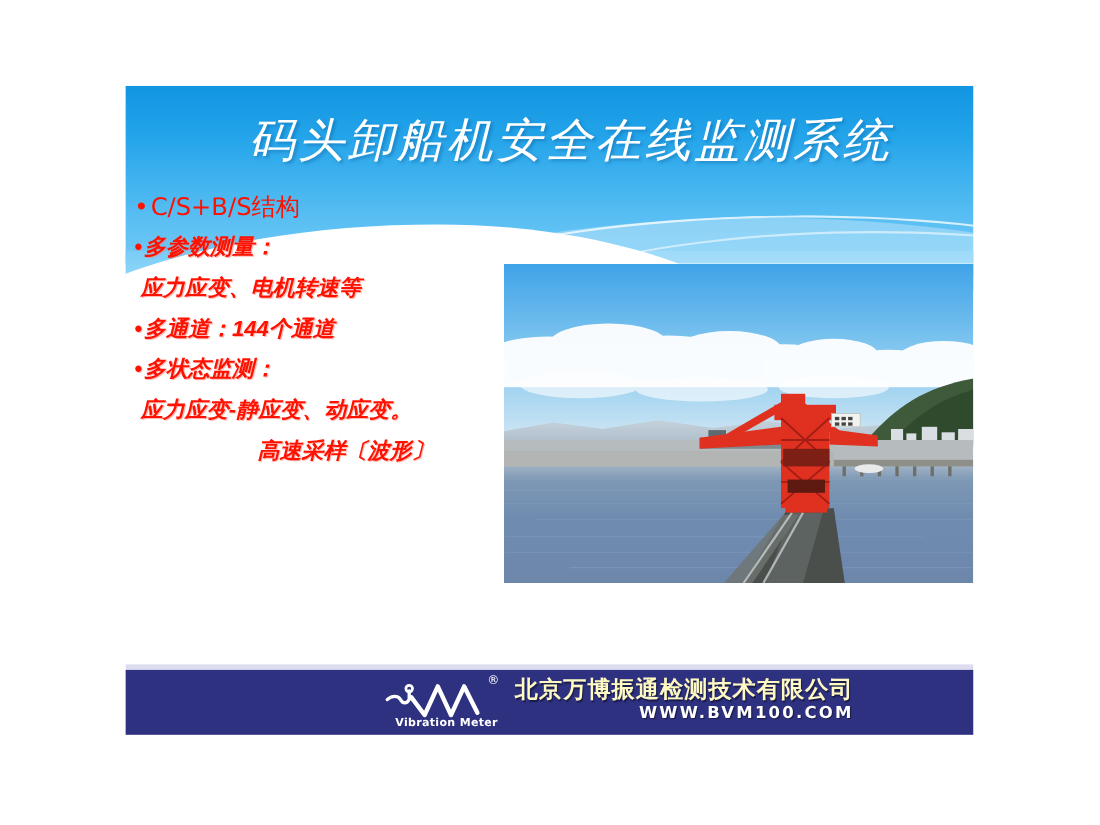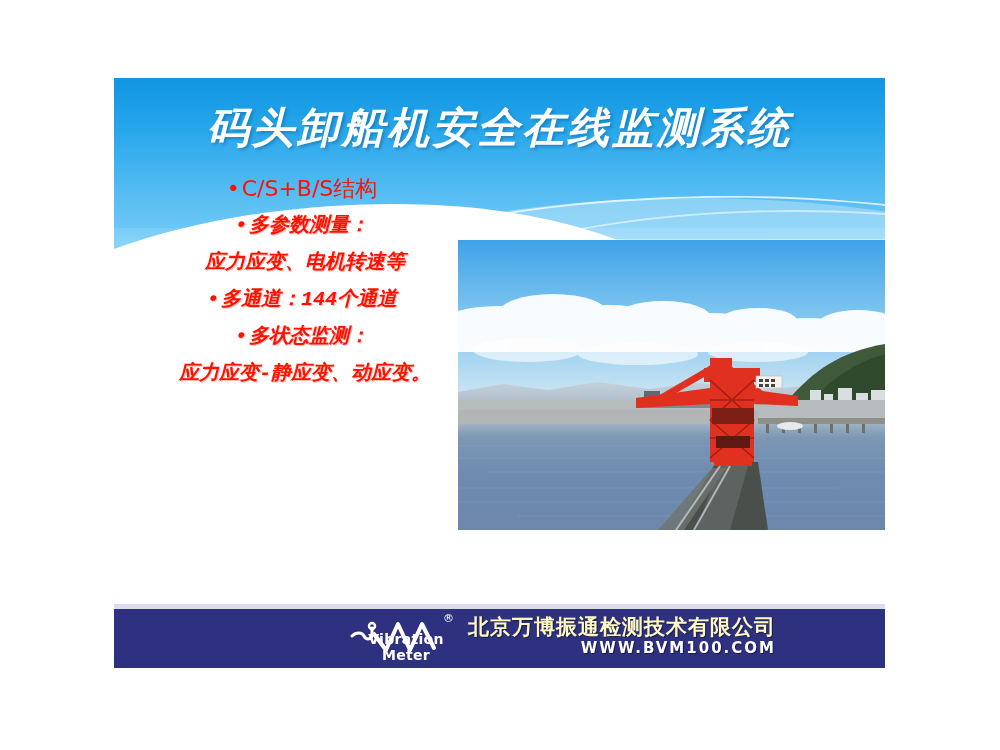--- a/index.html
+++ b/index.html
@@ -101,39 +101,39 @@
   
   .title {
     position: absolute;
     left: 0;
     top: 22px;
     width: 771px;
     text-align: center;
     color: #ffffff;
     font-family: "DejaVu Serif", "Liberation Serif", serif;
     font-size: 42px;
-    font-weight: bold;
+    font-weight: normal;
     font-style: italic;
     letter-spacing: 3px;
     text-shadow: 2px 2px 3px rgba(0,70,130,0.35);
     white-space: nowrap;
+    padding-left: 19px;
   }
 
   
   .body-text {
     position: absolute;
     left: 8px;
     top: 92px;
     width: 360px;
     z-index: 5;
-    text-align: center;
   }
   .line {
     color: #ff1100;
-    font-family: Liberation Mono, monospace;
+    font-family: Liberation Sans, sans-serif;
     font-weight: bold;
     font-style: italic;
     font-size: 20px;
     line-height: 37px;
     white-space: nowrap;
     text-shadow: 1px 1px 0 rgba(255,120,110,0.5);
   }
   .line.plain {
     font-family: "DejaVu Sans", "Liberation Sans", sans-serif;
     font-style: normal;
@@ -203,21 +203,21 @@
     font-size: 11px;
     font-family: "DejaVu Sans", "Liberation Sans", sans-serif;
   }
   .logo-sub {
     position: absolute;
     left: 8px;
     bottom: -1px;
     width: 104px;
     text-align: center;
     color: #ffffff;
-    font-size: 14px;
+    font-size: 10px;
     font-weight: bold;
     font-family: "DejaVu Sans", "Liberation Sans", sans-serif;
     letter-spacing: 0.3px;
   }
   .footer-texts {
     margin-left: 10px;
     padding-bottom: 2px;
   }
   .footer-cn {
     color: #fef9c3;
@@ -277,20 +277,23 @@
 
     <div class="line">
       <span class="bullet-dot">•</span><span>多状态监测：</span>
     </div>
 
     <div class="line sub">
       <span>应力应变-静应变、动应变。</span>
     </div>
 
 
+    <div class="line indent">
+      <span>高速采样〔波形〕</span>
+    </div>
 
   </div>
 
   <div class="photo">
     <svg width="427" height="290" viewBox="0 0 427 290" xmlns="http://www.w3.org/2000/svg">
       <defs>
         <linearGradient id="skyg" x1="0" y1="0" x2="0" y2="1">
           <stop offset="0%" stop-color="#3fa3e8"></stop>
           <stop offset="45%" stop-color="#7dc4ef"></stop>
           <stop offset="100%" stop-color="#cfe6f3"></stop>

